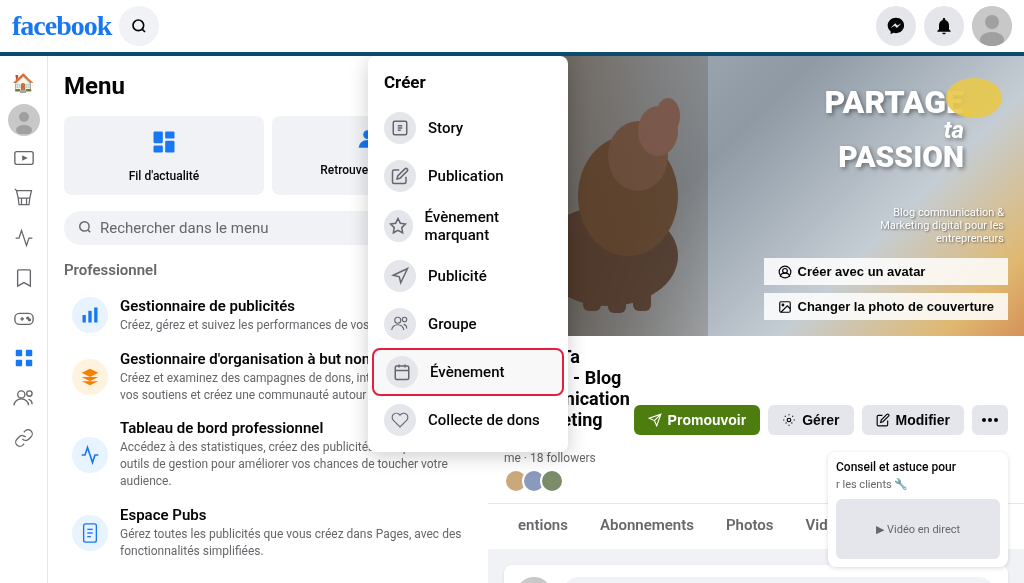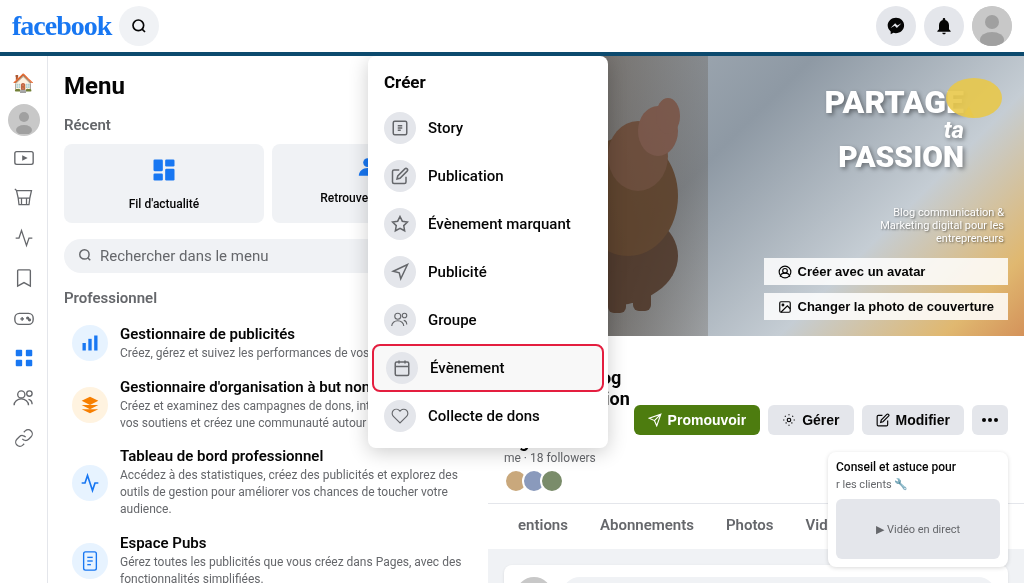--- a/index.html
+++ b/index.html
@@ -96,21 +96,21 @@
     .menu-item-icon.blue { background: #e7f3ff; color: #1877f2; }
     .menu-item-icon.orange { background: #fff3e0; color: #f77f00; }
     .menu-item-content { flex: 1; }
     .menu-item-title { font-size: 15px; font-weight: 600; color: #050505; }
     .menu-item-desc { font-size: 12px; color: #65676b; margin-top: 2px; line-height: 1.4; }
 
     
     .create-dropdown {
       position: absolute;
       left: 320px; top: 0;
-      width: 240px;
+      width: 200px;
       background: #fff;
       border-radius: 8px;
       box-shadow: 0 4px 20px rgba(0,0,0,0.2);
       z-index: 200;
       padding: 8px 0;
       overflow: hidden;
     }
     .create-title { font-size: 17px; font-weight: 700; padding: 8px 16px 12px; color: #050505; }
     .create-item {
       display: flex; align-items: center; gap: 12px;
@@ -263,21 +263,20 @@
     </svg>
   </div>
 </aside>
 
 <div class="main-content">
 
   <div class="menu-panel">
     <h1 class="menu-title">Menu</h1>
 
     <div class="menu-section">
-      <div class="section-title">Récent</div>
       <div class="recent-items">
         <div class="recent-item">
           <div class="recent-icon">
             <svg width="28" height="28" viewBox="0 0 24 24" fill="#1877f2">
               <rect x="3" y="3" width="8" height="10" rx="1"></rect>
                 <rect x="13" y="3" width="8" height="6" rx="1"></rect>
               <rect x="3" y="15" width="8" height="6" rx="1"></rect>
                 <rect x="13" y="11" width="8" height="10" rx="1"></rect>
             </svg>
           </div>

